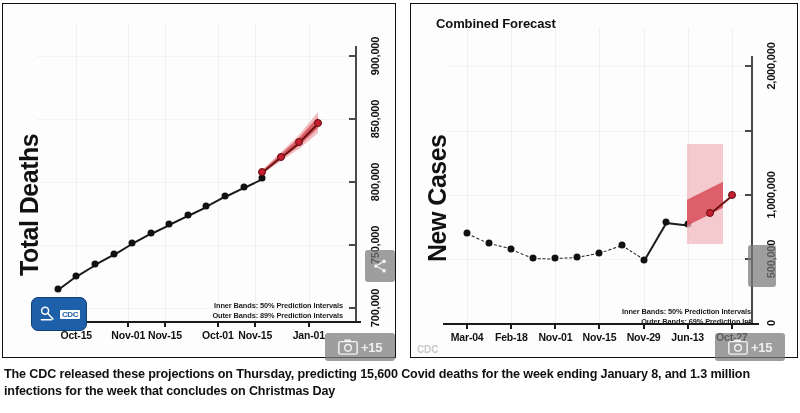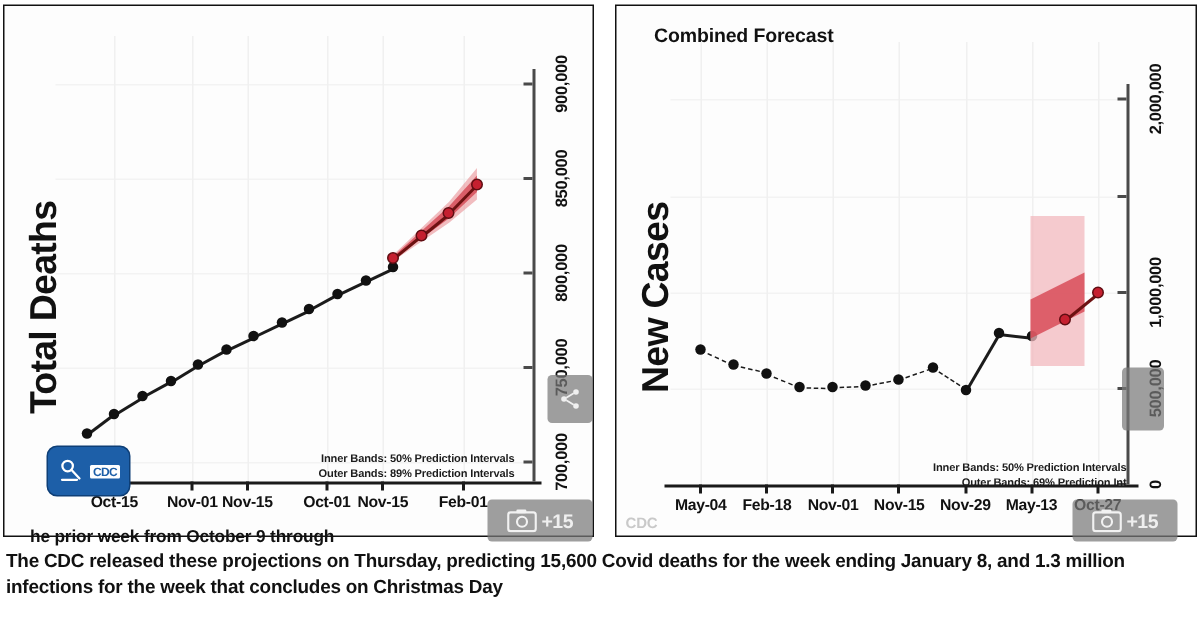--- a/index.html
+++ b/index.html
@@ -127,21 +127,21 @@
         <div class="tick-x" style="left: 160.93px; top: 317px;"></div>
         <div class="xlab" style="left: 161.93px; top: 325px;">Nov-15</div>
         <div class="gridv" style="left: 214.868px; top: 20px; height: 297px;"></div>
         <div class="tick-x" style="left: 213.868px; top: 317px;"></div>
         <div class="xlab" style="left: 214.868px; top: 325px;">Oct-01</div>
         <div class="gridv" style="left: 252.2px; top: 20px; height: 297px;"></div>
         <div class="tick-x" style="left: 251.2px; top: 317px;"></div>
         <div class="xlab" style="left: 252.2px; top: 325px;">Nov-15</div>
         <div class="gridv" style="left: 305.75px; top: 20px; height: 297px;"></div>
         <div class="tick-x" style="left: 304.75px; top: 317px;"></div>
-        <div class="xlab" style="left: 305.75px; top: 325px;">Feb-01</div>
+        <div class="xlab" style="left: 305.75px; top: 325px;">Jan-01</div>
         <div class="axis-x-line" style="left: 30px; width: 328px; top: 317px;"></div>
         <div class="axis-y-line" style="left: 352px; top: 41.5957px; height: 275.404px;"></div>
         <div class="tick-y" style="left: 346px; top: 303.362px;"></div>
         <div class="ylab" style="left: 366px; top: 304.362px;">700,000</div>
         <div class="tick-y" style="left: 346px; top: 240.17px;"></div>
         <div class="ylab" style="left: 366px; top: 241.17px;">750,000</div>
         <div class="tick-y" style="left: 346px; top: 176.979px;"></div>
         <div class="ylab" style="left: 366px; top: 177.979px;">800,000</div>
         <div class="tick-y" style="left: 346px; top: 113.787px;"></div>
         <div class="ylab" style="left: 366px; top: 114.787px;">850,000</div>
@@ -206,36 +206,36 @@
 
   <div class="panel" id="panel-right">
     <div class="plot" id="plot-right">
         <div class="gridh" style="top: 319px; right: 48px; left: 36px;"></div>
         <div class="gridh" style="top: 254.87px; right: 48px; left: 36px;"></div>
         <div class="gridh" style="top: 190.739px; right: 48px; left: 36px;"></div>
         <div class="gridh" style="top: 126.609px; right: 48px; left: 36px;"></div>
         <div class="gridh" style="top: 62.4783px; right: 48px; left: 36px;"></div>
         <div class="gridv" style="left: 56.17px; top: 24px; height: 295px;"></div>
         <div class="tick-x" style="left: 55.17px; top: 319px;"></div>
-        <div class="xlab" style="left: 56.17px; top: 327px;">May-04</div>
+        <div class="xlab" style="left: 56.17px; top: 327px;">Mar-04</div>
         <div class="gridv" style="left: 100.27px; top: 24px; height: 295px;"></div>
         <div class="tick-x" style="left: 99.27px; top: 319px;"></div>
         <div class="xlab" style="left: 100.27px; top: 327px;">Feb-18</div>
         <div class="gridv" style="left: 144.37px; top: 24px; height: 295px;"></div>
         <div class="tick-x" style="left: 143.37px; top: 319px;"></div>
         <div class="xlab" style="left: 144.37px; top: 327px;">Nov-01</div>
         <div class="gridv" style="left: 188.47px; top: 24px; height: 295px;"></div>
         <div class="tick-x" style="left: 187.47px; top: 319px;"></div>
         <div class="xlab" style="left: 188.47px; top: 327px;">Nov-15</div>
         <div class="gridv" style="left: 232.57px; top: 24px; height: 295px;"></div>
         <div class="tick-x" style="left: 231.57px; top: 319px;"></div>
         <div class="xlab" style="left: 232.57px; top: 327px;">Nov-29</div>
         <div class="gridv" style="left: 276.67px; top: 24px; height: 295px;"></div>
         <div class="tick-x" style="left: 275.67px; top: 319px;"></div>
-        <div class="xlab" style="left: 276.67px; top: 327px;">May-13</div>
+        <div class="xlab" style="left: 276.67px; top: 327px;">Jun-13</div>
         <div class="gridv" style="left: 320.77px; top: 24px; height: 295px;"></div>
         <div class="tick-x" style="left: 319.77px; top: 319px;"></div>
         <div class="xlab" style="left: 320.77px; top: 327px;">Oct-27</div>
         <div class="axis-x-line" style="left: 32px; width: 316px; top: 319px;"></div>
         <div class="axis-y-line" style="left: 340px; top: 52.4783px; height: 266.522px;"></div>
         <div class="tick-y" style="left: 334px; top: 318px;"></div>
         <div class="ylab" style="left: 354px; top: 319px;">0</div>
         <div class="tick-y" style="left: 334px; top: 253.87px;"></div>
         <div class="ylab" style="left: 354px; top: 254.87px;">500,000</div>
         <div class="tick-y" style="left: 334px; top: 189.739px;"></div>
@@ -278,21 +278,20 @@
     <div class="axis-title" style="left:12px;top:258px;">New Cases</div>
 
     <div class="note" style="right:46px;bottom:30px;">
       <div>Inner Bands: 50% Prediction Intervals</div>
       <div>Outer Bands: 69% Prediction Int</div>
     </div>
 
     <div class="strip faded" style="left:6px;bottom:2px;">CDC</div>
   </div>
 
-  <div class="strip" style="left:20px;top:352px;">he prior week from October 9 through</div>
 
   <div class="badge" style="left:365px;top:250px;width:30px;height:32px;">
     <svg width="16" height="16" viewBox="0 0 24 24">
       <g fill="#f0f0f0">
         <circle cx="18" cy="5" r="2.8"></circle>
         <circle cx="6" cy="12" r="2.8"></circle>
         <circle cx="18" cy="19" r="2.8"></circle>
       </g>
       <g stroke="#f0f0f0" stroke-width="1.8">
         <line x1="8.3" y1="10.8" x2="15.7" y2="6.3"></line>

